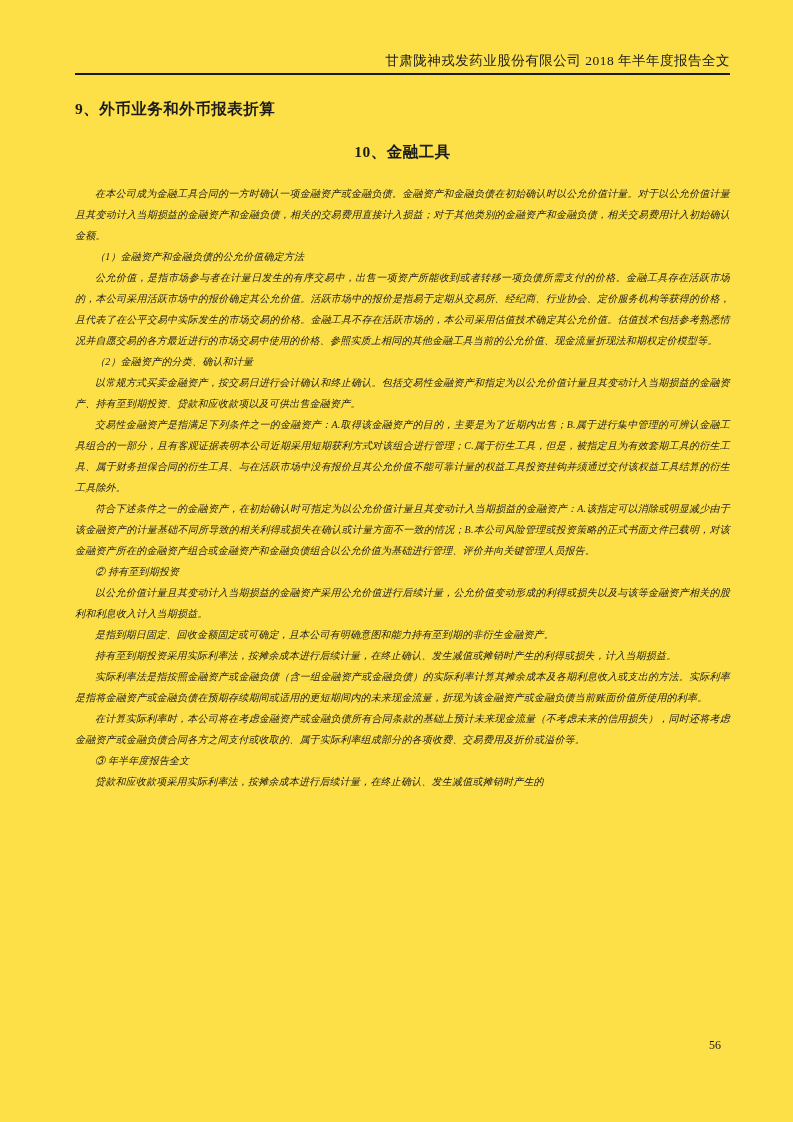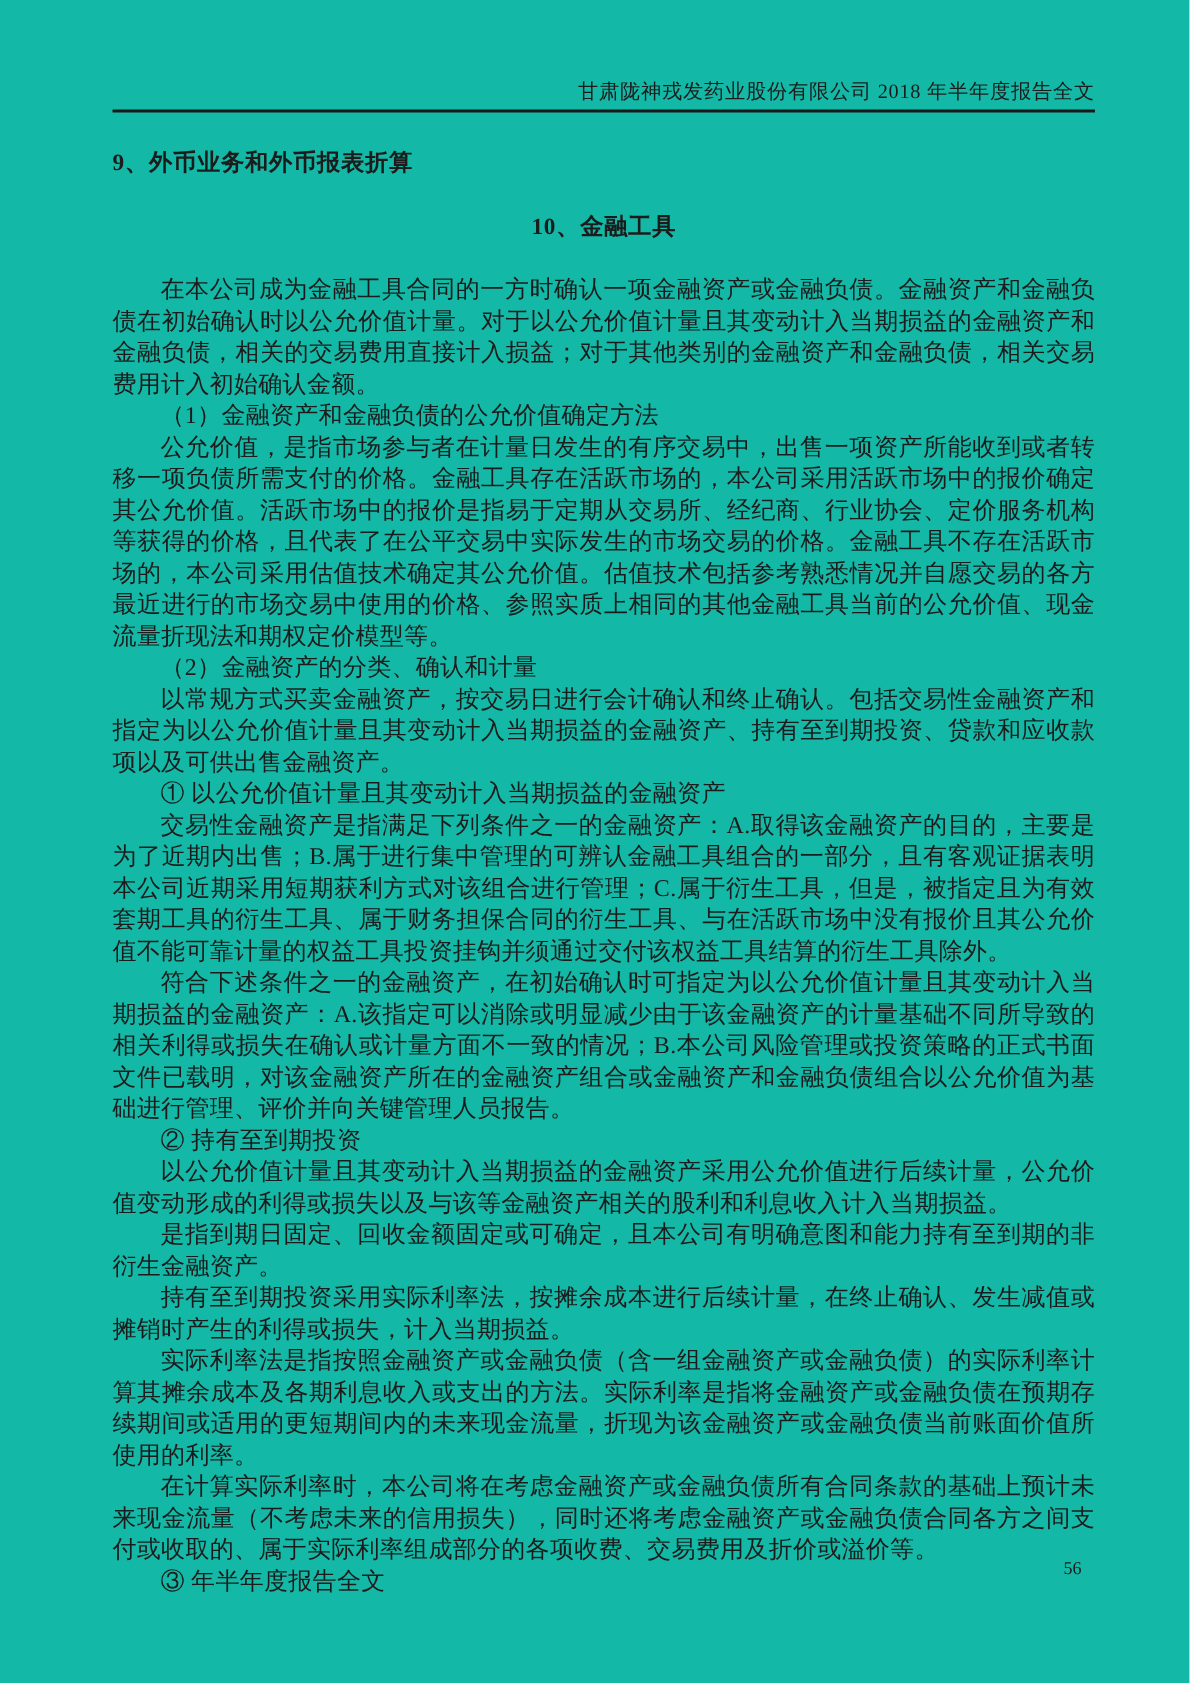--- a/index.html
+++ b/index.html
@@ -5,21 +5,21 @@
   html, body {
     margin: 0;
     padding: 0;
     background: #ffffff;
   }
   .page {
     position: relative;
     width: 793px;
     height: 1122px;
     margin: 0 auto;
-    background: #14b8a6;
+    background: #fde047;
     overflow: hidden;
     font-family: "Liberation Serif", "DejaVu Serif", serif;
     color: #1c1c1c;
   }
   .doc-header {
     margin: 0 63px 0 75px;
     padding-top: 52px;
     padding-bottom: 4px;
     border-bottom: 2px solid #1a1a1a;
     text-align: right;
@@ -44,27 +44,28 @@
   }
   .section-heading.second {
     margin-top: 23px;
     text-align: center;
   }
   .body-text {
     margin-top: 21px;
   }
   .body-text p {
     margin: 0;
-    font-size: 16px;
+    font-size: 10px;
     line-height: 21px;
     text-align: justify;
     text-justify: inter-ideograph;
     text-indent: 2em;
     letter-spacing: 0.2px;
     word-break: break-all;
+    font-style: italic;
   }
   .page-number {
     position: absolute;
     top: 1038px;
     right: 72px;
     font-size: 12px;
     line-height: 14px;
   }
 </style>
 </head>
@@ -81,29 +82,29 @@
     <h2 class="section-heading first">9、外币业务和外币报表折算</h2>
 
     <h2 class="section-heading second">10、金融工具</h2>
 
     <div class="body-text">
       <p>在本公司成为金融工具合同的一方时确认一项金融资产或金融负债。金融资产和金融负债在初始确认时以公允价值计量。对于以公允价值计量且其变动计入当期损益的金融资产和金融负债，相关的交易费用直接计入损益；对于其他类别的金融资产和金融负债，相关交易费用计入初始确认金额。</p>
       <p>（1）金融资产和金融负债的公允价值确定方法</p>
       <p>公允价值，是指市场参与者在计量日发生的有序交易中，出售一项资产所能收到或者转移一项负债所需支付的价格。金融工具存在活跃市场的，本公司采用活跃市场中的报价确定其公允价值。活跃市场中的报价是指易于定期从交易所、经纪商、行业协会、定价服务机构等获得的价格，且代表了在公平交易中实际发生的市场交易的价格。金融工具不存在活跃市场的，本公司采用估值技术确定其公允价值。估值技术包括参考熟悉情况并自愿交易的各方最近进行的市场交易中使用的价格、参照实质上相同的其他金融工具当前的公允价值、现金流量折现法和期权定价模型等。</p>
       <p>（2）金融资产的分类、确认和计量</p>
       <p>以常规方式买卖金融资产，按交易日进行会计确认和终止确认。包括交易性金融资产和指定为以公允价值计量且其变动计入当期损益的金融资产、持有至到期投资、贷款和应收款项以及可供出售金融资产。</p>
-      <p>① 以公允价值计量且其变动计入当期损益的金融资产</p>
       <p>交易性金融资产是指满足下列条件之一的金融资产：A.取得该金融资产的目的，主要是为了近期内出售；B.属于进行集中管理的可辨认金融工具组合的一部分，且有客观证据表明本公司近期采用短期获利方式对该组合进行管理；C.属于衍生工具，但是，被指定且为有效套期工具的衍生工具、属于财务担保合同的衍生工具、与在活跃市场中没有报价且其公允价值不能可靠计量的权益工具投资挂钩并须通过交付该权益工具结算的衍生工具除外。</p>
       <p>符合下述条件之一的金融资产，在初始确认时可指定为以公允价值计量且其变动计入当期损益的金融资产：A.该指定可以消除或明显减少由于该金融资产的计量基础不同所导致的相关利得或损失在确认或计量方面不一致的情况；B.本公司风险管理或投资策略的正式书面文件已载明，对该金融资产所在的金融资产组合或金融资产和金融负债组合以公允价值为基础进行管理、评价并向关键管理人员报告。</p>
       <p>② 持有至到期投资</p>
       <p>以公允价值计量且其变动计入当期损益的金融资产采用公允价值进行后续计量，公允价值变动形成的利得或损失以及与该等金融资产相关的股利和利息收入计入当期损益。</p>
       <p>是指到期日固定、回收金额固定或可确定，且本公司有明确意图和能力持有至到期的非衍生金融资产。</p>
       <p>持有至到期投资采用实际利率法，按摊余成本进行后续计量，在终止确认、发生减值或摊销时产生的利得或损失，计入当期损益。</p>
       <p>实际利率法是指按照金融资产或金融负债（含一组金融资产或金融负债）的实际利率计算其摊余成本及各期利息收入或支出的方法。实际利率是指将金融资产或金融负债在预期存续期间或适用的更短期间内的未来现金流量，折现为该金融资产或金融负债当前账面价值所使用的利率。</p>
       <p>在计算实际利率时，本公司将在考虑金融资产或金融负债所有合同条款的基础上预计未来现金流量（不考虑未来的信用损失），同时还将考虑金融资产或金融负债合同各方之间支付或收取的、属于实际利率组成部分的各项收费、交易费用及折价或溢价等。</p>
       <p>③ 年半年度报告全文</p>
+      <p>贷款和应收款项采用实际利率法，按摊余成本进行后续计量，在终止确认、发生减值或摊销时产生的</p>
     </div>
 
   </div>
 
   <div class="page-number">56</div>
 
 </div>
 
 </body></html>

